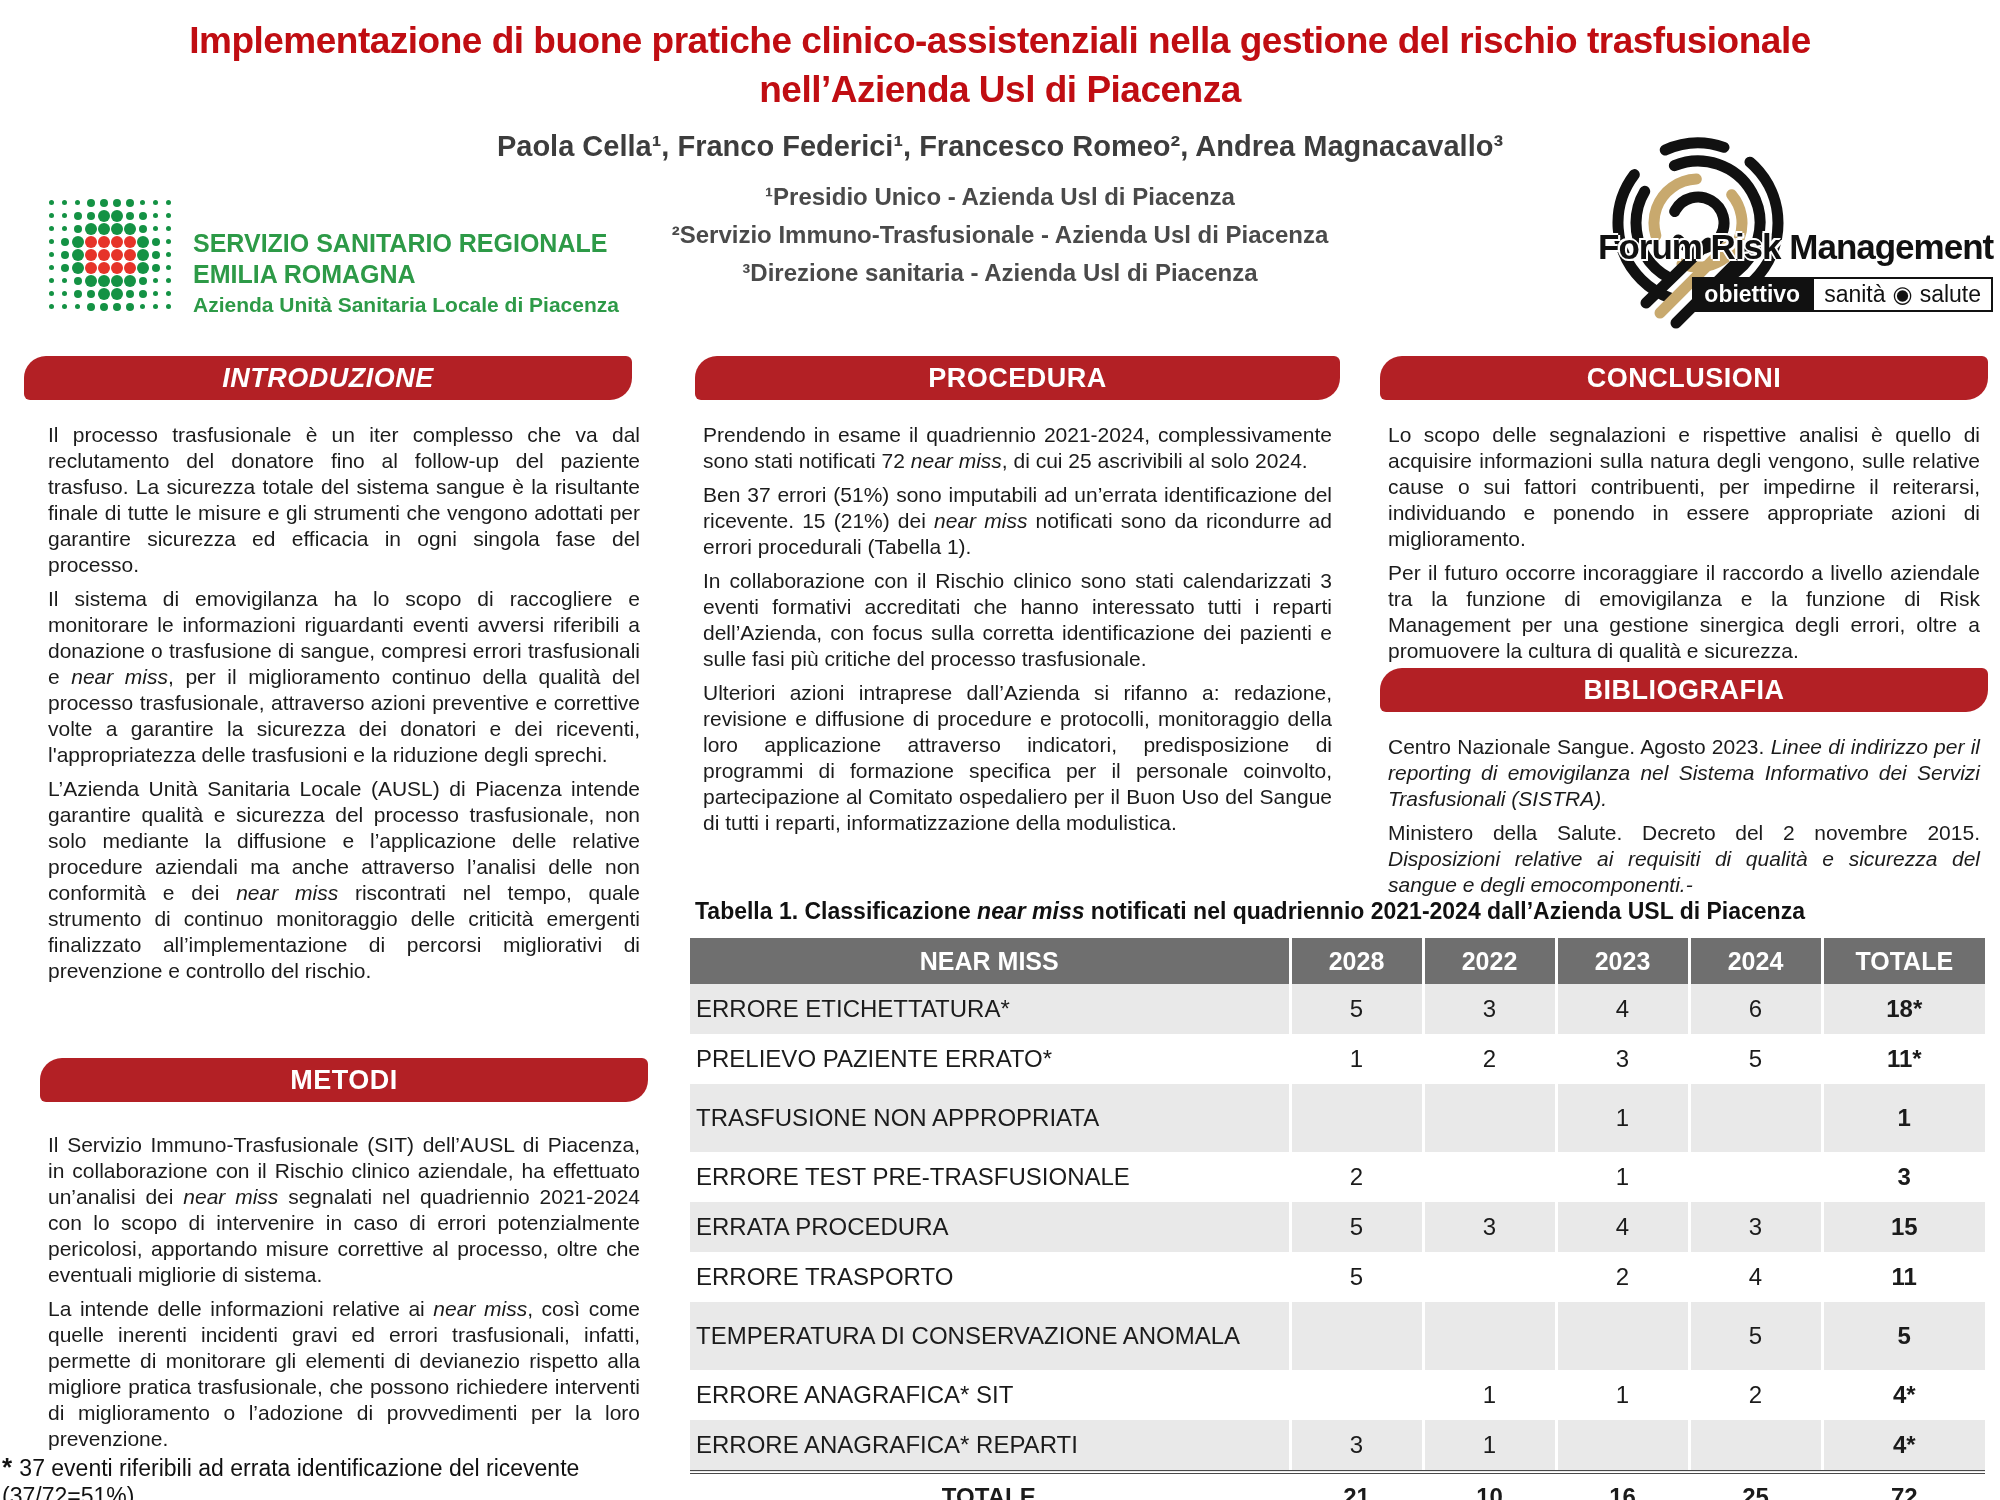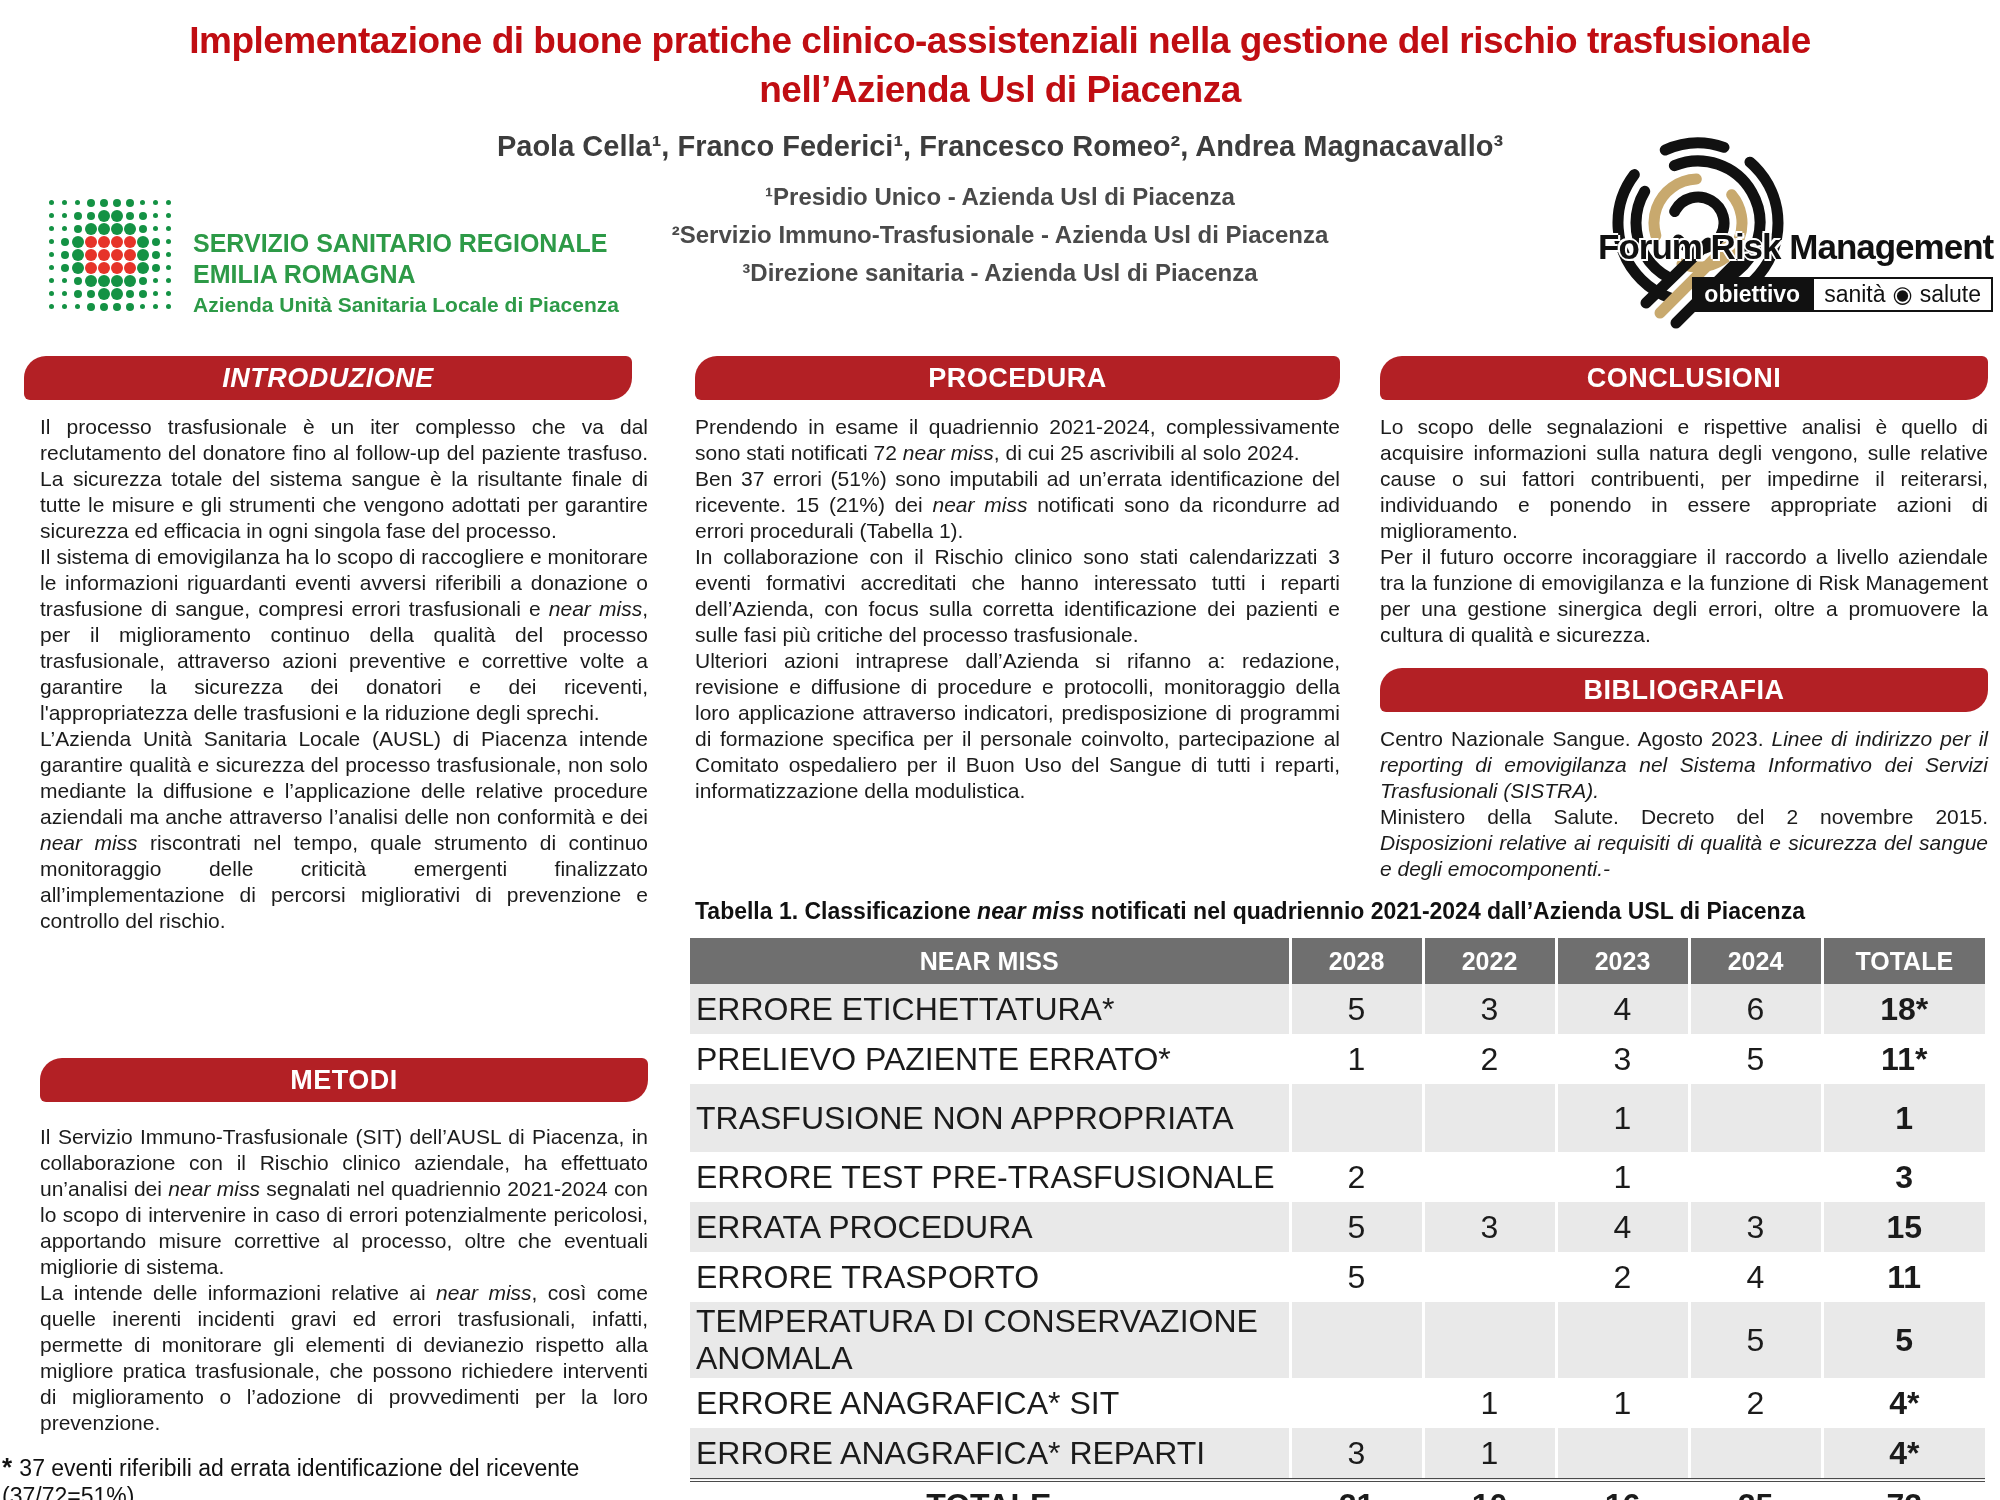--- a/index.html
+++ b/index.html
@@ -31,30 +31,30 @@
                font-size:35px;font-weight:bold;color:#111;letter-spacing:-1px;
                text-shadow:2px 0 #fff,-2px 0 #fff,0 2px #fff,0 -2px #fff,2px 2px #fff,-2px -2px #fff;}
   .forum-tags{position:absolute;right:2px;top:142px;display:flex;align-items:stretch;}
   .tag-obiettivo{background:#111;color:#fff;font-weight:bold;font-size:23px;padding:2px 12px;display:flex;align-items:center;}
   .tag-sanita{border:2px solid #111;color:#111;font-size:23px;padding:2px 10px;display:flex;align-items:center;gap:7px;background:#fff;}
 
   
   .bar{position:absolute;height:44px;border-radius:22px 6px 22px 6px;background:#B32025;
        color:#fff;font-weight:bold;font-size:27px;line-height:44px;text-align:center;letter-spacing:0.5px;}
   .coltext{position:absolute;text-align:justify;font-size:21px;line-height:26px;}
-  .para{margin:0;}
+  .para{margin:8px;}
   .coltext i{font-style:italic;}
 
   
   .tbl-caption{position:absolute;left:695px;top:898px;width:1300px;font-weight:bold;font-size:23px;color:#111;}
   .tbl-wrap{position:absolute;left:690px;top:938px;width:1295px;}
   table.nm{border-collapse:collapse;width:1295px;table-layout:fixed;}
   table.nm th{background:#6F6F6F;color:#fff;font-weight:bold;font-size:25px;height:44px;text-align:center;}
   table.nm th + th{border-left:3px solid #fff;}
-  table.nm td{font-size:32px;height:48px;margin-top:15px;}
+  table.nm td{font-size:24px;height:48px;margin-top:15px;}
   table.nm td.lbl{text-align:left;padding-left:6px;}
   table.nm td.num{text-align:center;}
   table.nm td.tot{text-align:center;font-weight:bold;}
   table.nm td + td{border-left:3px solid #fff;}
   table.nm tbody tr:nth-child(odd){background:#E9E9E9;}
   table.nm tbody tr:nth-child(3) td,table.nm tbody tr:nth-child(7) td{height:66px;}
   table.nm tr.total-row{background:#fff;}
   table.nm tr.total-row td{border-top:4px double #4a4a4a;border-bottom:3px solid #4a4a4a;font-weight:bold;height:44px;}
   table.nm tr.total-row td.lbl{text-align:center;padding-left:0;}
 

